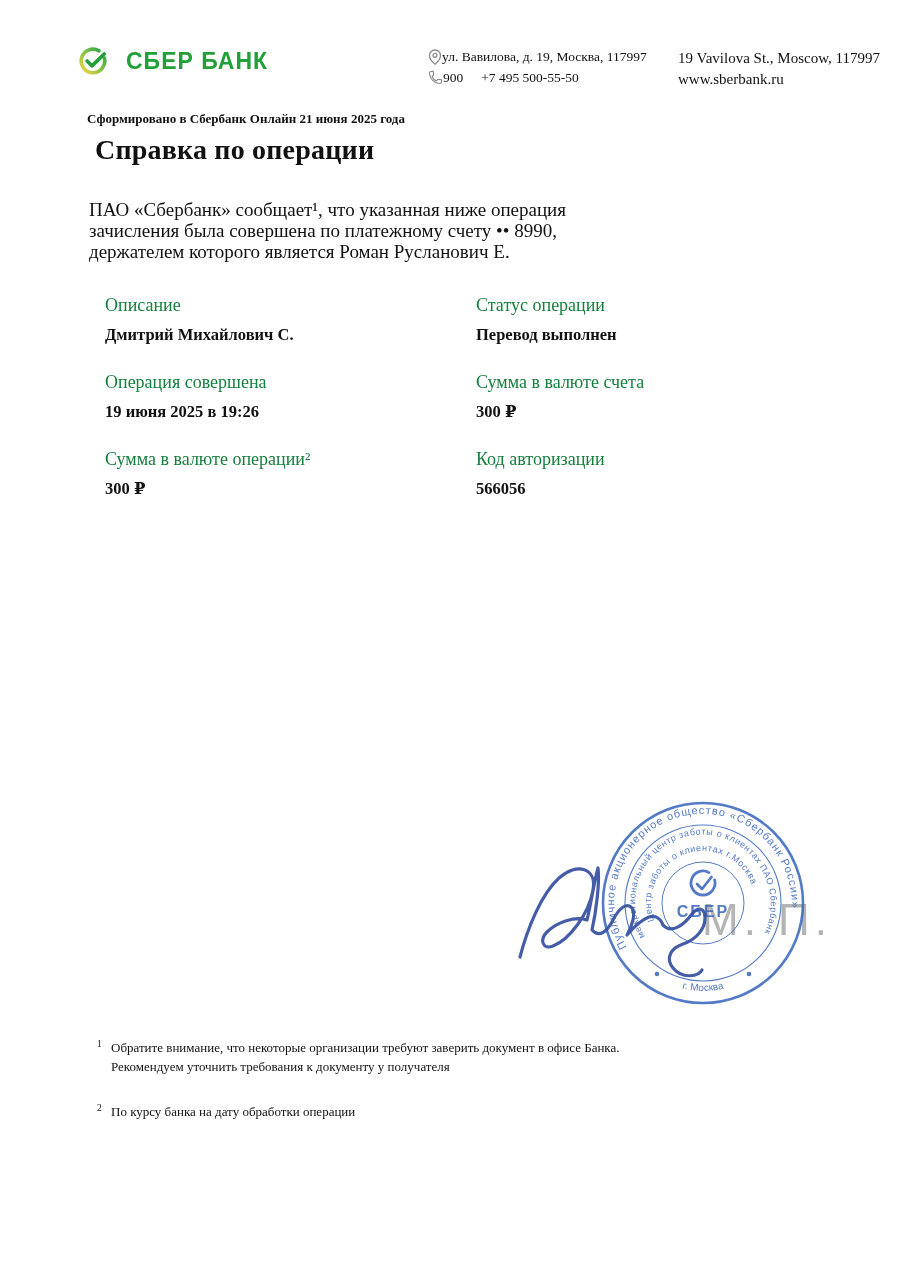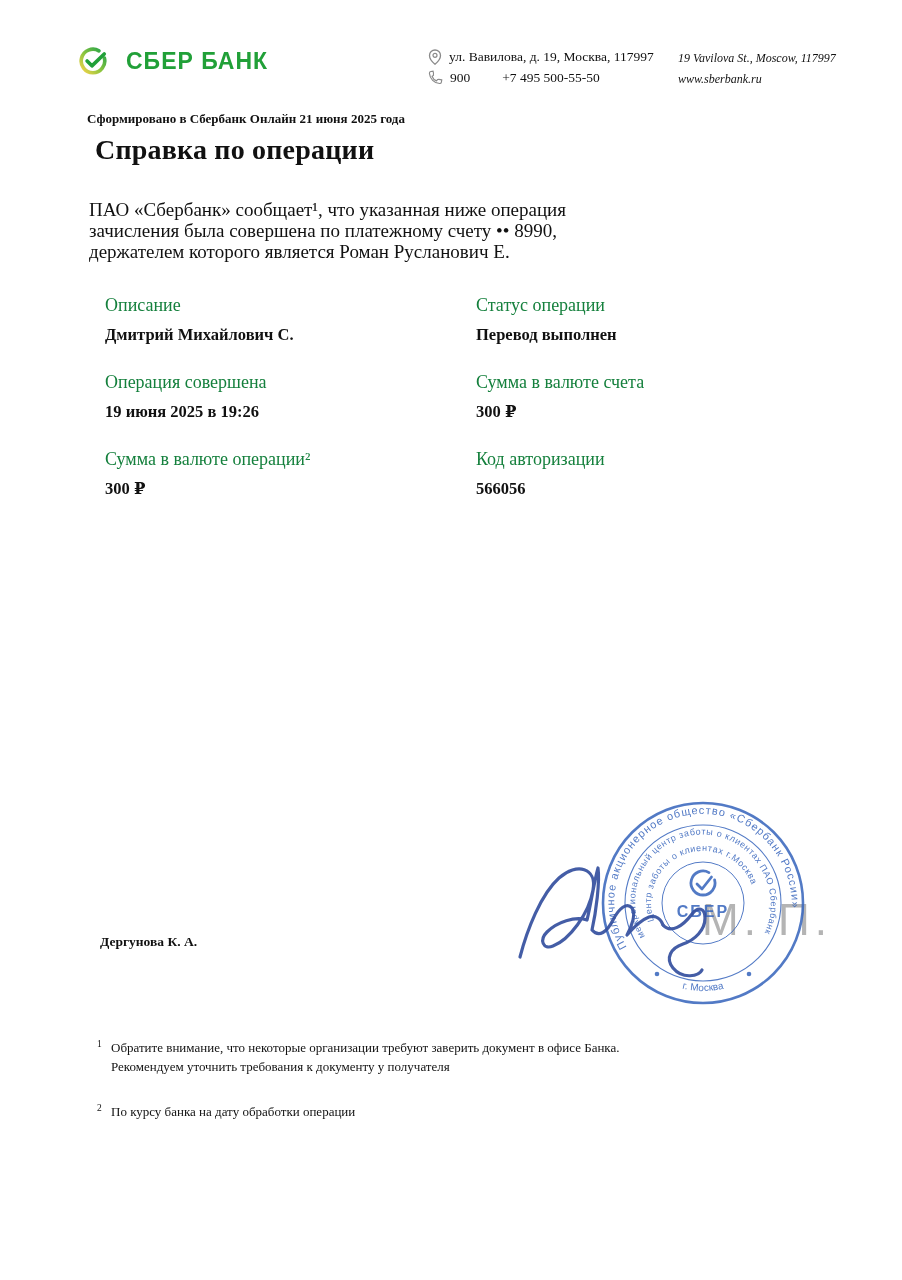--- a/index.html
+++ b/index.html
@@ -5,23 +5,23 @@
   html,body{margin:0;padding:0;background:#ffffff;}
   body{width:902px;height:1280px;position:relative;overflow:hidden;
        font-family:"Liberation Serif","DejaVu Serif",serif;color:#111;}
   .abs{position:absolute;}
 
   
   .logo{left:78px;top:46px;display:flex;align-items:center;gap:18px;}
   .logo-text{font-family:"Liberation Sans","DejaVu Sans",sans-serif;font-weight:bold;
              font-size:23px;color:#21A038;letter-spacing:1px;white-space:nowrap;}
   .addr-ru{left:428px;top:47px;font-size:13.5px;line-height:19px;}
-  .addr-line{display:flex;align-items:center;gap:7px;margin-bottom:2px;white-space:nowrap;}
+  .addr-line{display:flex;align-items:center;margin-bottom:2px;white-space:nowrap;}
   .phone-gap{display:inline-block;width:18px;}
-  .addr-en{left:678px;top:49px;font-size:12px;line-height:19px;font-style:italic;}
+  .addr-en{left:678px;top:49px;font-size:15px;line-height:19px;}
   .addr-en div{margin-bottom:2px;}
 
   .generated{left:87px;top:111px;font-size:13px;font-weight:bold;}
   .doc-title{left:89px;top:134px;font-size:28px;font-weight:bold;letter-spacing:.2px;margin-left:6px;}
 
   .intro{left:89px;top:199px;width:540px;font-size:19px;line-height:21px;}
 
   
   .fields{left:105px;top:297px;width:720px;display:grid;
           grid-template-columns:371px 349px;grid-auto-rows:77px;}
@@ -155,21 +155,20 @@
   </svg>
 
   <svg class="abs sig-svg" width="222" height="146" viewBox="0 0 222 146">
     <g fill="none" stroke="#35509f" stroke-width="3.2" stroke-linecap="round" stroke-linejoin="round" opacity="0.92">
       <path d="M 25 115 C 32 88 46 52 64 36 C 82 20 102 26 98 48 C 94 72 74 98 58 104 C 48 108 44 98 52 90 C 62 80 80 74 92 78 C 96 62 99 40 103 26 C 105 40 101 70 97 88 C 104 96 112 90 118 78 C 124 66 132 60 137 66 C 141 72 137 84 132 93 C 138 86 146 78 154 75 C 161 73 166 77 168 83"></path>
       <path d="M 168 83 C 176 92 188 84 197 72 C 203 64 210 66 210 76 C 210 88 200 98 188 102 C 176 106 170 116 178 126 C 188 138 204 134 207 128"></path>
     </g>
   </svg>
 
   <div class="abs signer">
-    <div>Дергунова К. А.</div>
   </div>
 
   <div class="abs footnotes">
     <div class="footnote">
       <span class="fn-marker">1</span>
       <span>Обратите внимание, что некоторые организации требуют заверить документ в офисе Банка. Рекомендуем уточнить требования к документу у получателя</span>
     </div>
     <div class="footnote second">
       <span class="fn-marker">2</span>
       <span>По курсу банка на дату обработки операции</span>

